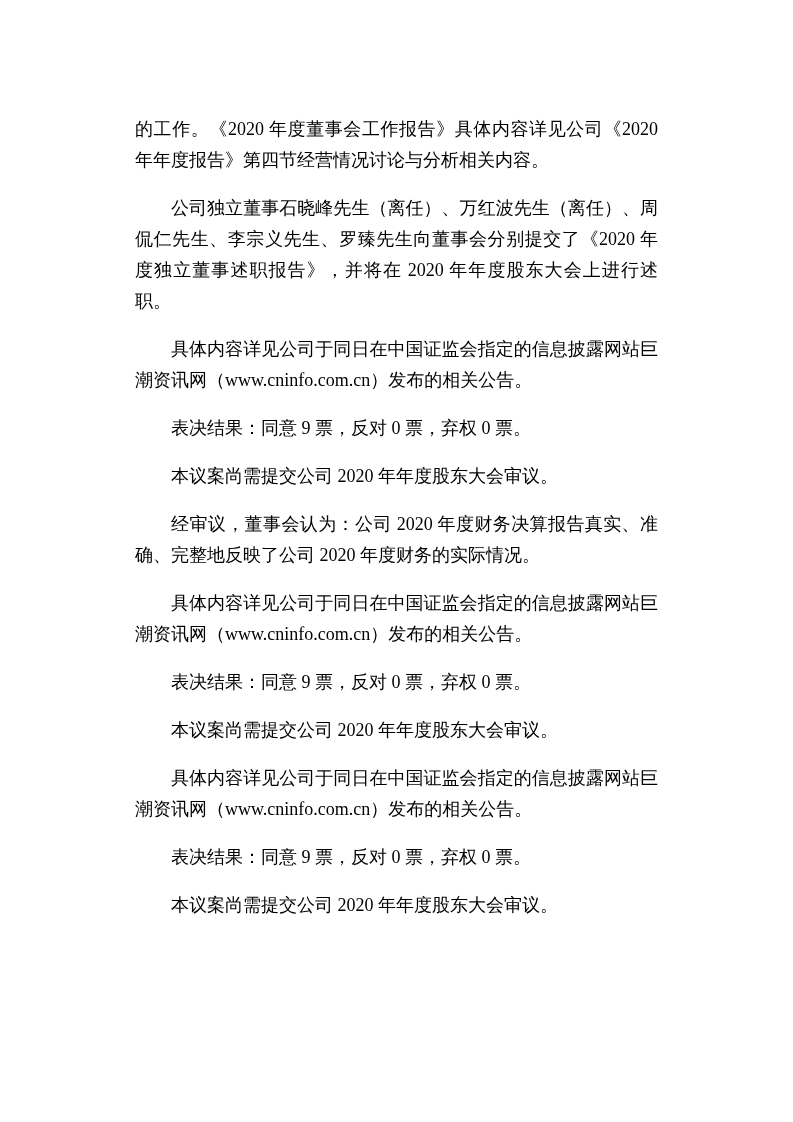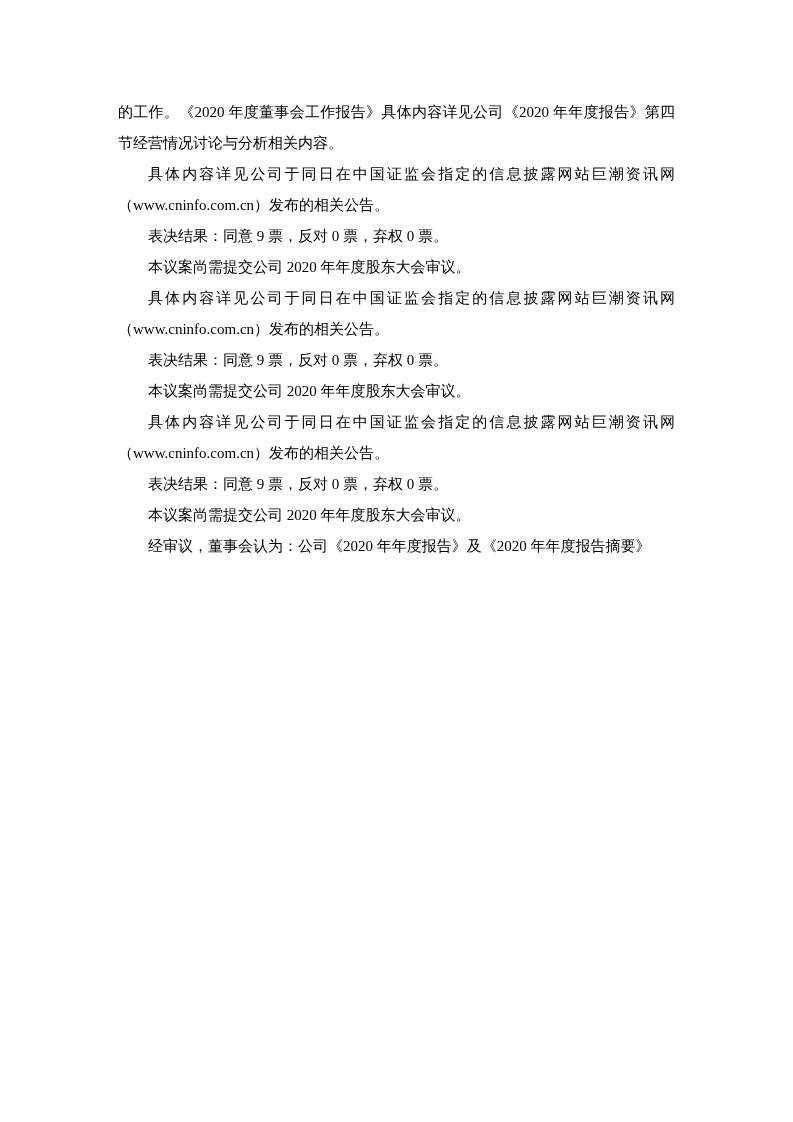--- a/index.html
+++ b/index.html
@@ -20,46 +20,47 @@
     font-family: "Liberation Serif", "DejaVu Serif", serif;
     color: #000000;
   }
   .content {
     position: absolute;
     left: 118px;
     top: 97px;
     width: 557px;
   }
   .para {
-    margin: 0;
-    font-size: 15px;
+    margin: 17px;
+    font-size: 18px;
     line-height: 31px;
     text-align: justify;
     text-justify: inter-ideograph;
     text-indent: 2em;
     word-wrap: break-word;
     font-family: Liberation Serif, serif;
   }
   .para.no-indent {
     text-indent: 0;
   }
   .para.heading {
     font-weight: 700;
   }
 </style>
 </head>
 <body>
 
 <div class="page">
   <div class="content">
     <p class="para no-indent">的工作。《2020 年度董事会工作报告》具体内容详见公司《2020 年年度报告》第四节经营情况讨论与分析相关内容。</p>
+    <p class="para">公司独立董事石晓峰先生（离任）、万红波先生（离任）、周侃仁先生、李宗义先生、罗臻先生向董事会分别提交了《2020 年度独立董事述职报告》，并将在 2020 年年度股东大会上进行述职。</p>
+    <p class="para">具体内容详见公司于同日在中国证监会指定的信息披露网站巨潮资讯网（www.cninfo.com.cn）发布的相关公告。</p>
+    <p class="para">表决结果：同意 9 票，反对 0 票，弃权 0 票。</p>
+    <p class="para">本议案尚需提交公司 2020 年年度股东大会审议。</p>
+    <p class="para">经审议，董事会认为：公司 2020 年度财务决算报告真实、准确、完整地反映了公司 2020 年度财务的实际情况。</p>
     <p class="para">具体内容详见公司于同日在中国证监会指定的信息披露网站巨潮资讯网（www.cninfo.com.cn）发布的相关公告。</p>
     <p class="para">表决结果：同意 9 票，反对 0 票，弃权 0 票。</p>
     <p class="para">本议案尚需提交公司 2020 年年度股东大会审议。</p>
     <p class="para">具体内容详见公司于同日在中国证监会指定的信息披露网站巨潮资讯网（www.cninfo.com.cn）发布的相关公告。</p>
     <p class="para">表决结果：同意 9 票，反对 0 票，弃权 0 票。</p>
     <p class="para">本议案尚需提交公司 2020 年年度股东大会审议。</p>
-    <p class="para">具体内容详见公司于同日在中国证监会指定的信息披露网站巨潮资讯网（www.cninfo.com.cn）发布的相关公告。</p>
-    <p class="para">表决结果：同意 9 票，反对 0 票，弃权 0 票。</p>
-    <p class="para">本议案尚需提交公司 2020 年年度股东大会审议。</p>
-    <p class="para">经审议，董事会认为：公司《2020 年年度报告》及《2020 年年度报告摘要》</p>
   </div>
 </div>
 
 </body></html>

